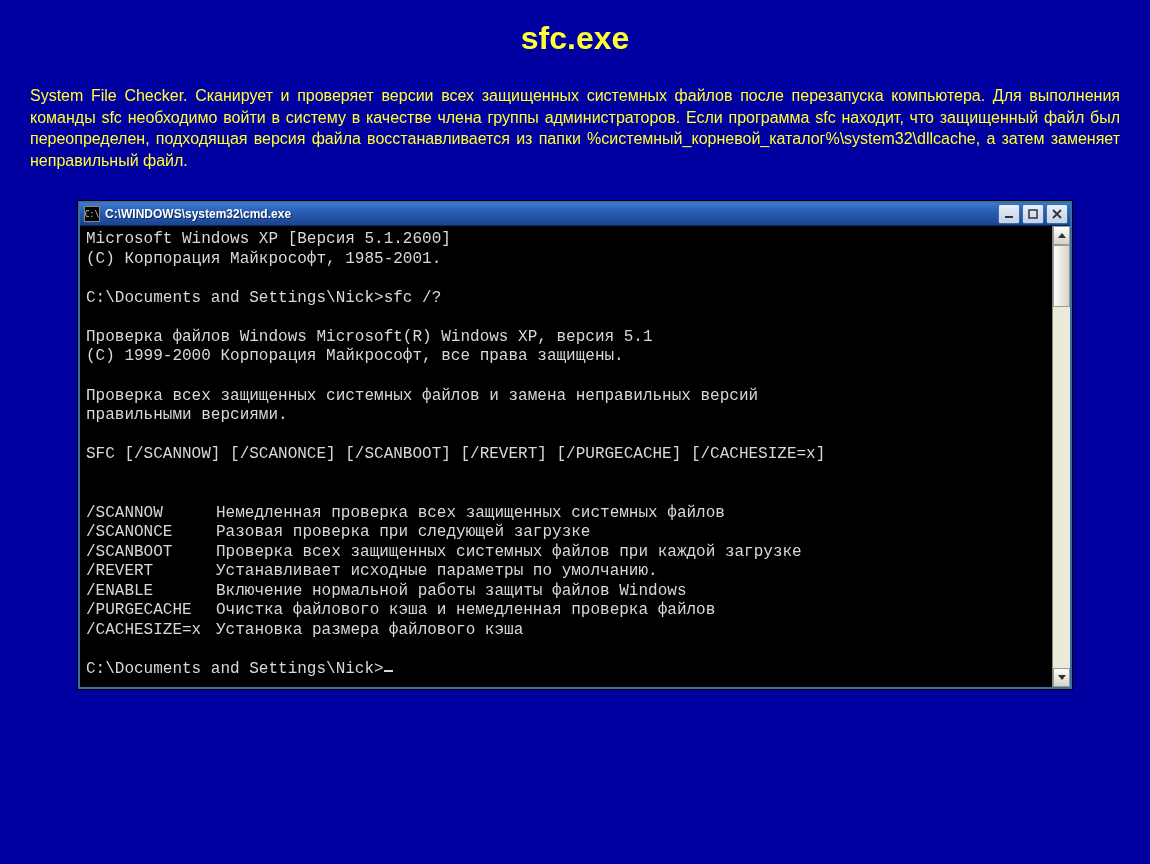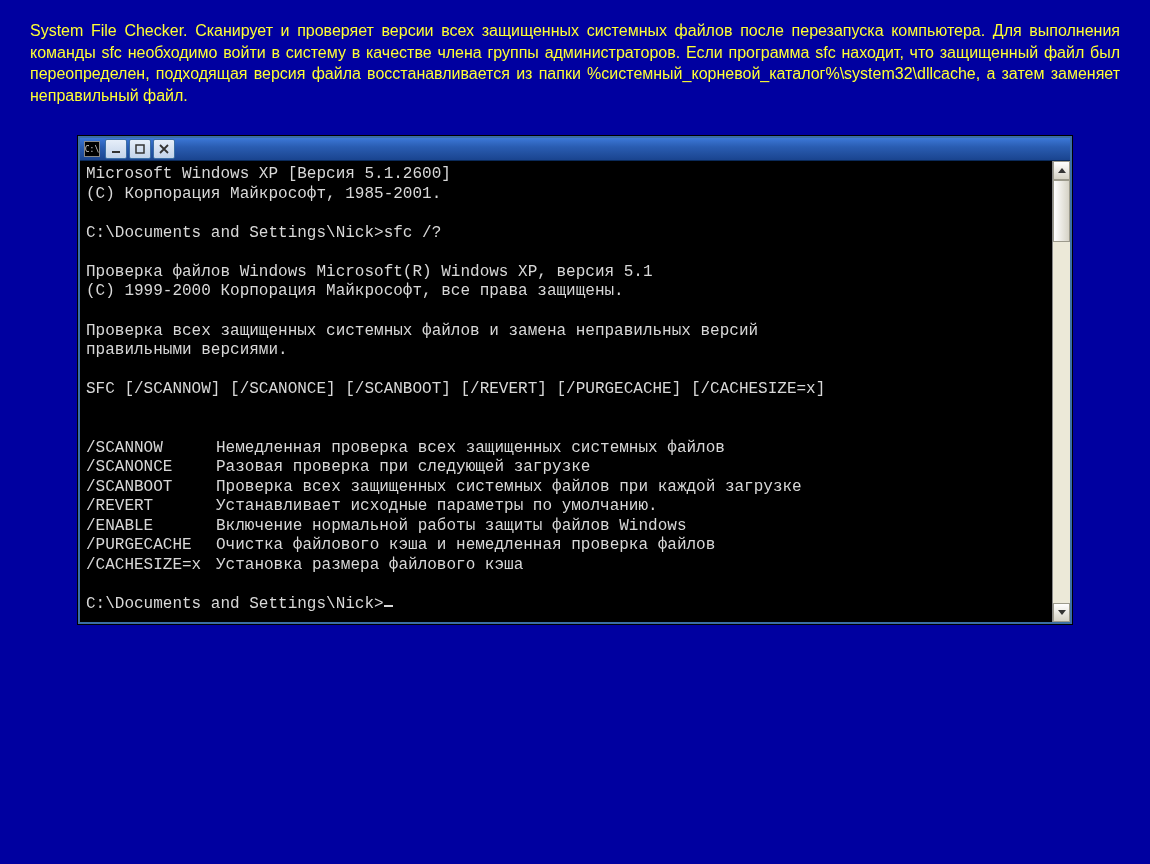--- a/index.html
+++ b/index.html
@@ -142,25 +142,27 @@
   .tri {
     width:0;height:0;border-left:4px solid transparent;border-right:4px solid transparent;
   }
   .tri.up{border-bottom:5px solid #333;}
   .tri.dn{border-top:5px solid #333;}
 </style>
 </head>
 <body>
 
 <div class="slide">
+  <h1 class="title">sfc.exe</h1>
   <p class="body-text">System File Checker. Сканирует и проверяет версии всех защищенных системных файлов после перезапуска компьютера. Для выполнения команды sfc необходимо войти в систему в качестве члена группы администраторов. Если программа sfc находит, что защищенный файл был переопределен, подходящая версия файла восстанавливается из папки %системный_корневой_каталог%\system32\dllcache, а затем заменяет неправильный файл.</p>
 
   <div class="cmd-window">
     <div class="titlebar">
       <span class="icon">C:\</span>
+      <span class="title-text">C:\WINDOWS\system32\cmd.exe</span>
       <div class="winbtns">
         <div class="winbtn">
           <svg viewBox="0 0 10 10">
               <rect x="1" y="7" width="8" height="2" fill="#333"></rect>
             </svg>
         </div>
         <div class="winbtn">
           <svg viewBox="0 0 10 10">
               <rect x="1" y="1" width="8" height="8" fill="none" stroke="#333" stroke-width="1.5"></rect>
             </svg>

